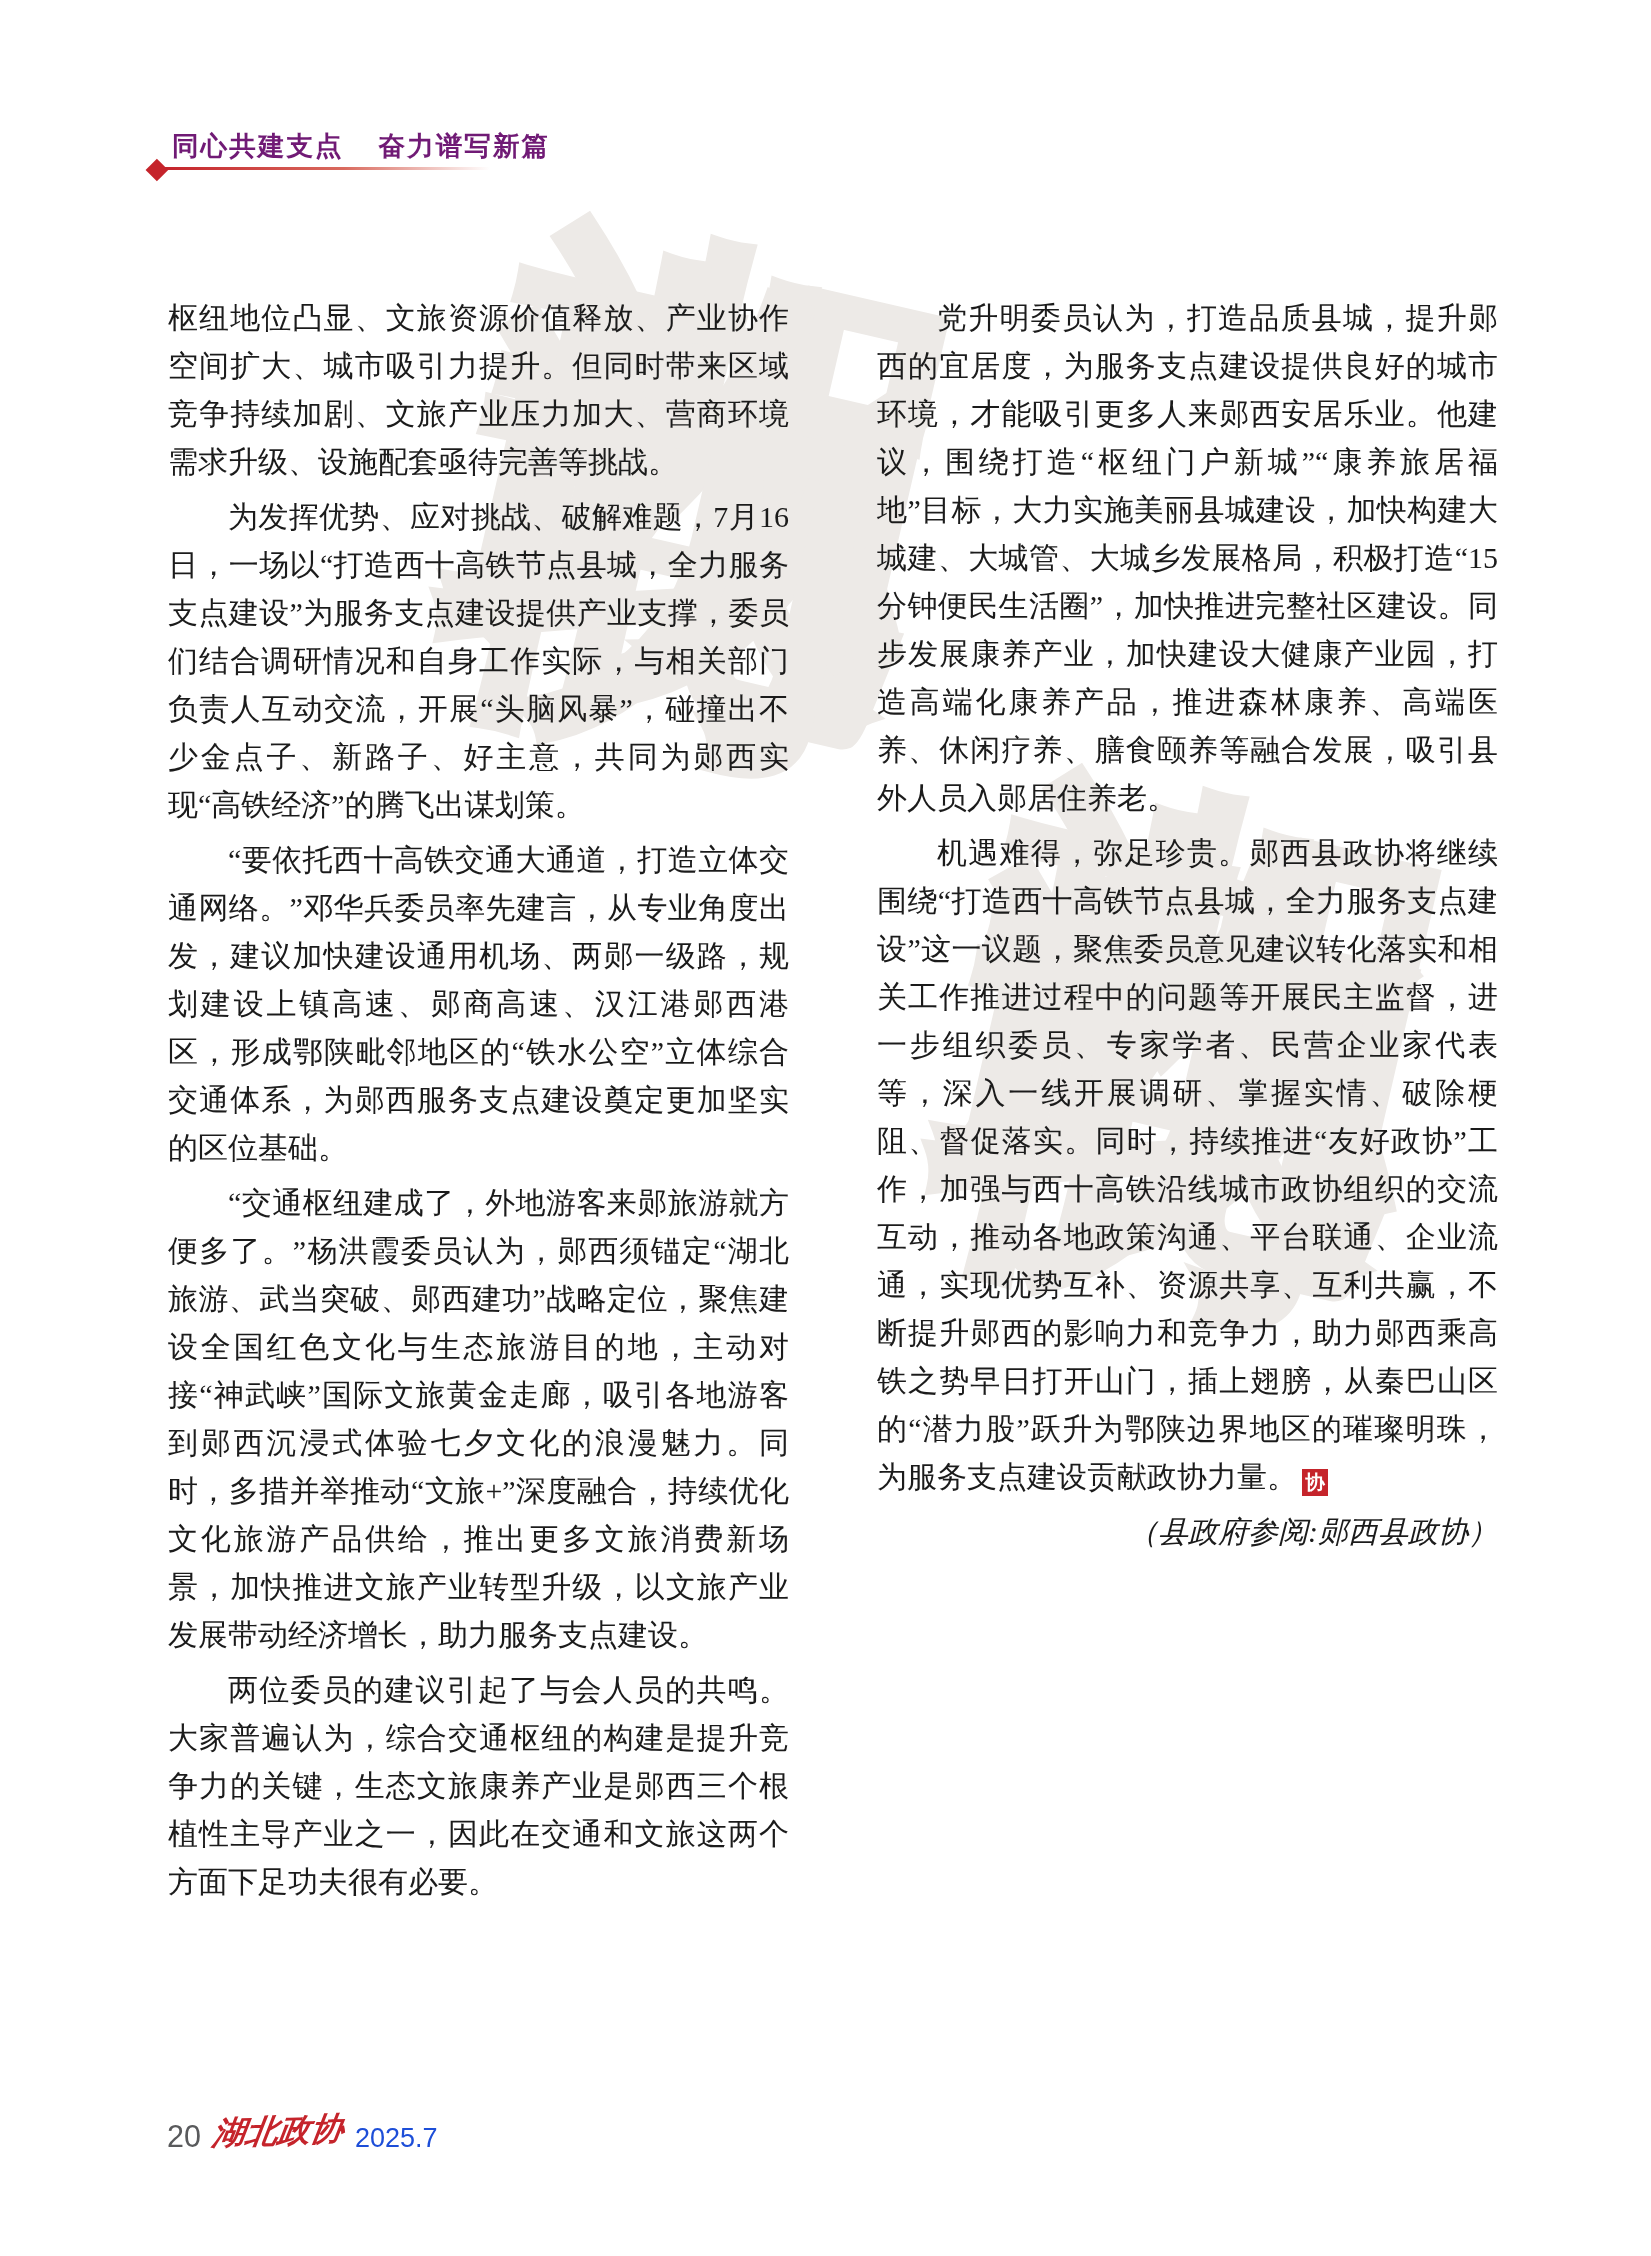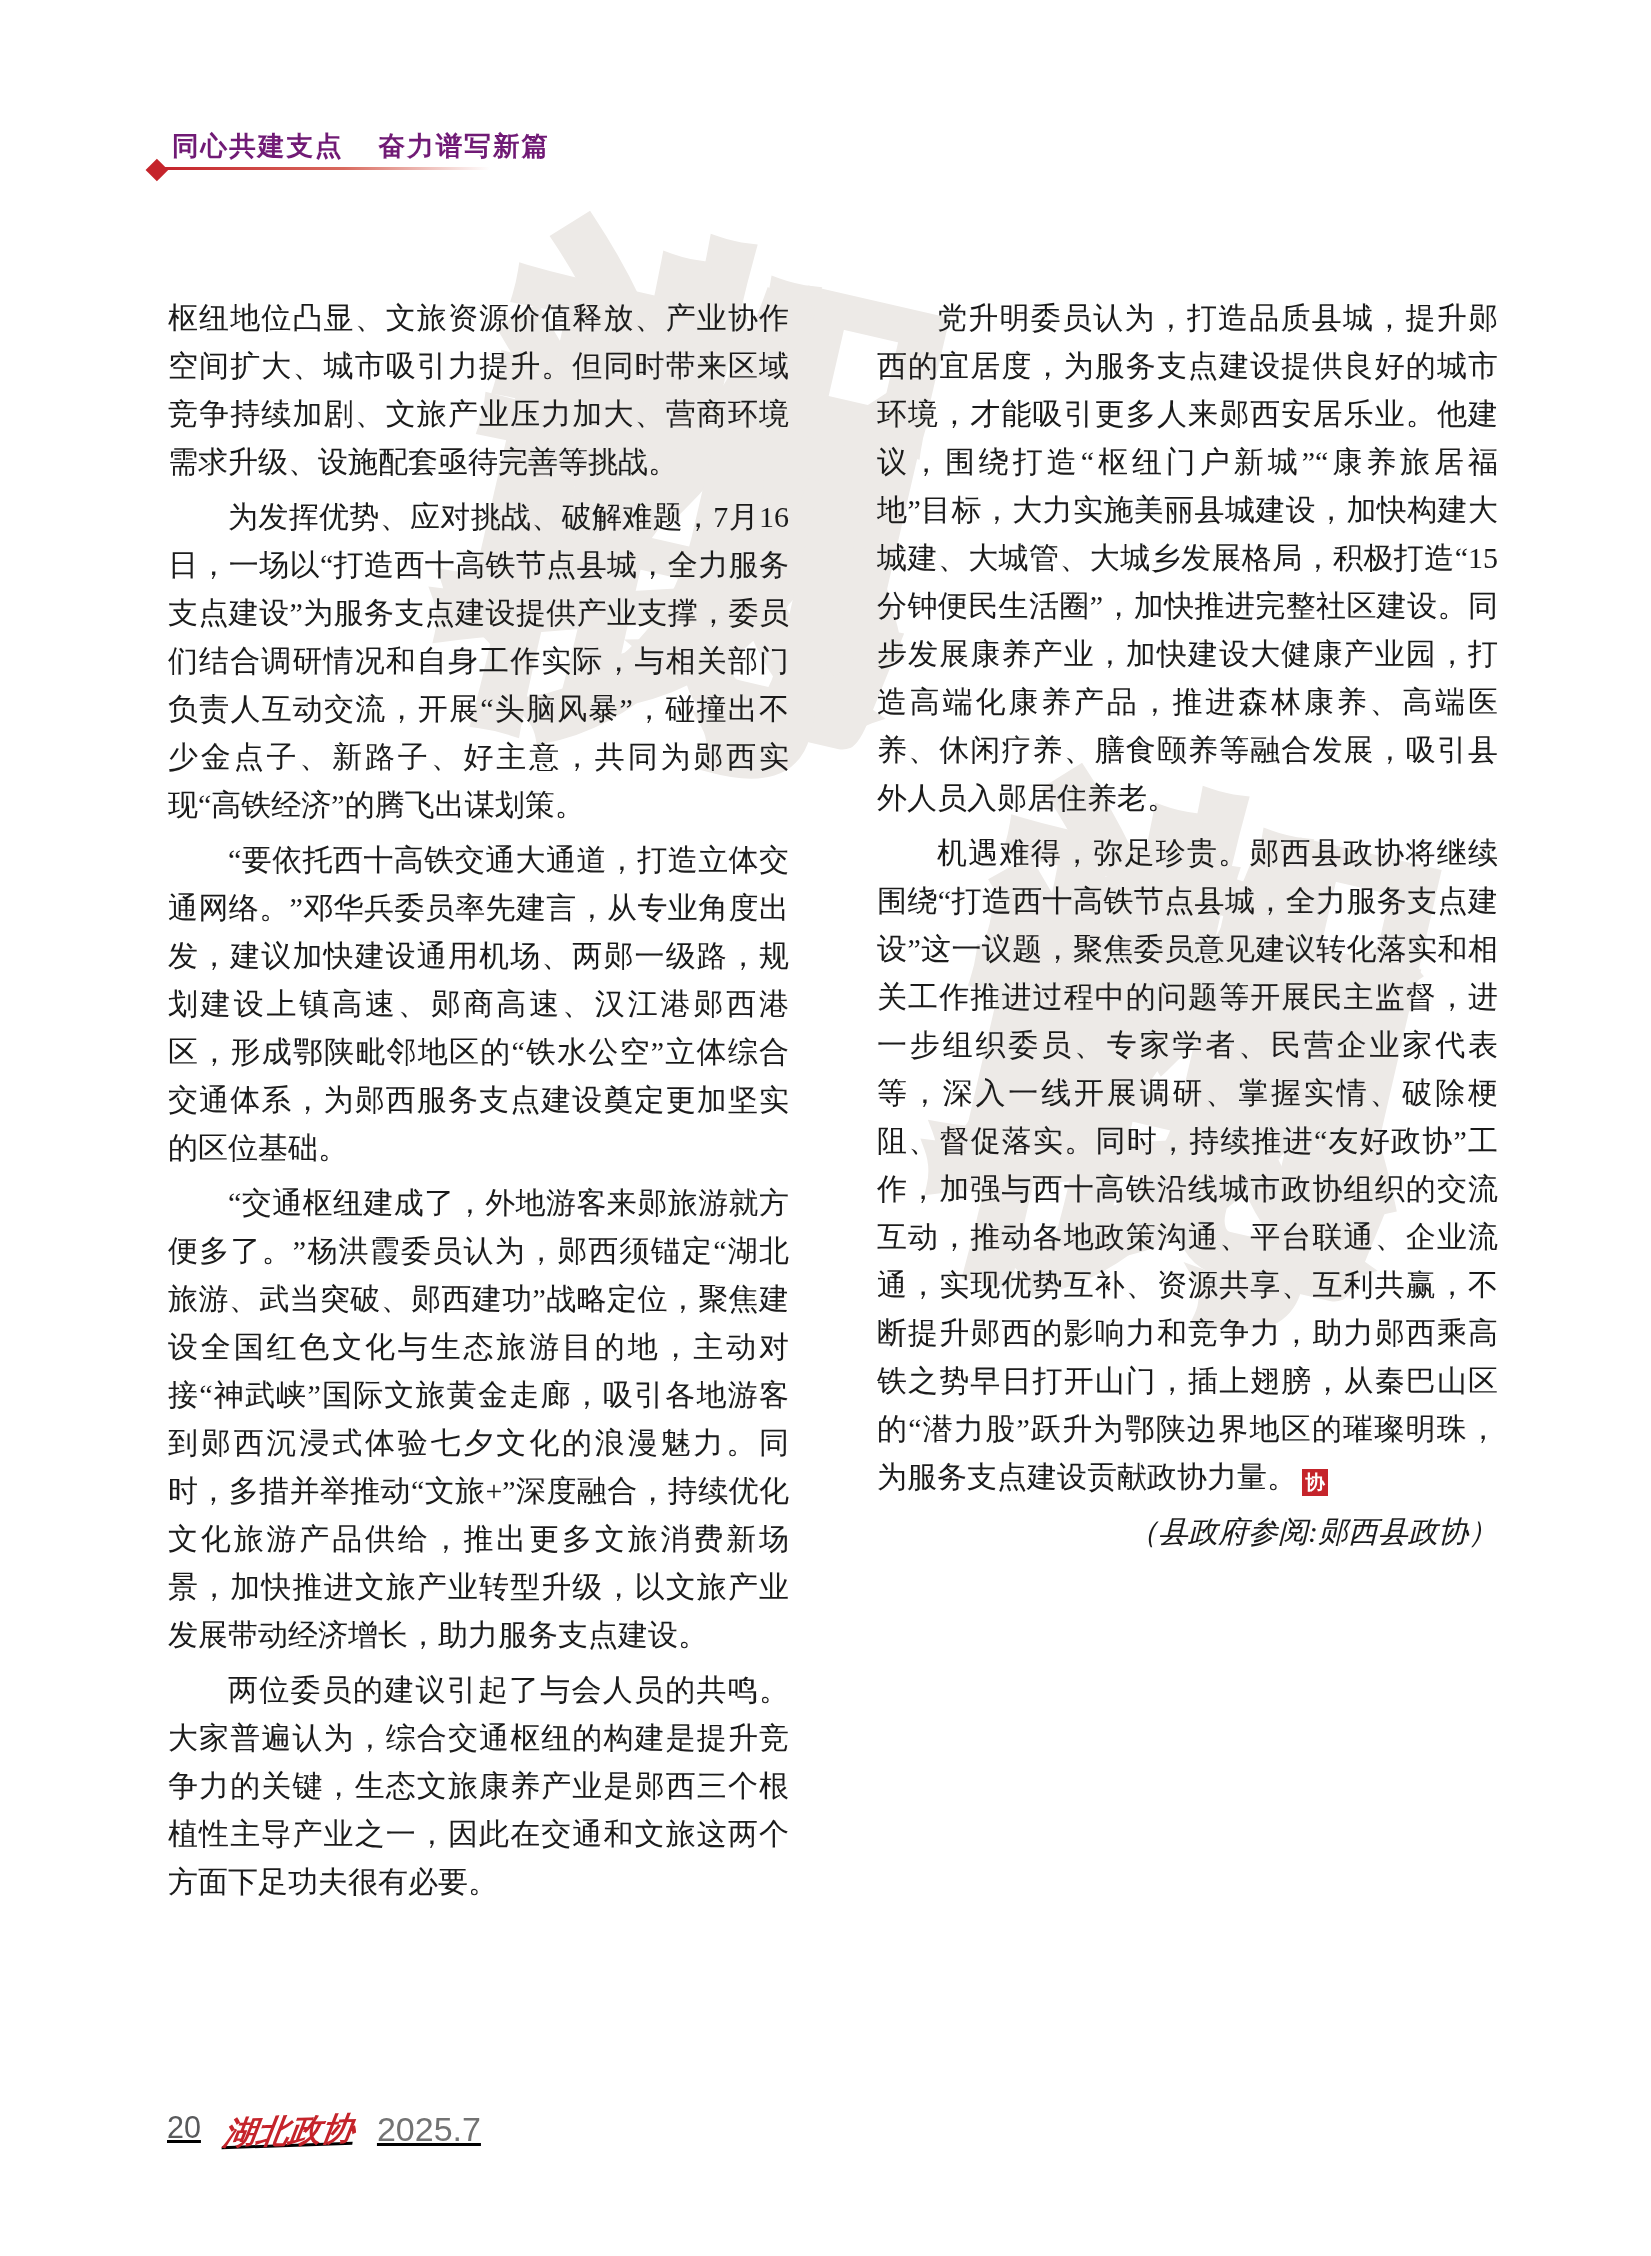--- a/index.html
+++ b/index.html
@@ -68,38 +68,37 @@
   }
   .author{
     margin-top:3.9px !important;
     text-align:right;
     font-style:italic;
     text-indent:0 !important;
   }
   
   .footer{
     position:absolute;left:167px;top:2110px;z-index:2;
-    display:flex;align-items:flex-start;gap:23px;
+    display:flex;align-items:flex-end;gap:12px;
     white-space:nowrap;
-    text-decoration:underline;
   }
   .page-number{
     font-family:"Liberation Sans","DejaVu Sans",sans-serif;
     font-size:30.5px;color:#595a5c;
   }
   .magazine-logo{
     font-family:"Liberation Serif","DejaVu Serif",serif;
     font-style:italic;font-weight:bold;
     font-size:32.5px;color:#c5242b;
     transform:skewX(-10deg) rotate(-2deg);
     display:inline-block;
   }
   .issue-date{
     font-family:"Liberation Sans","DejaVu Sans",sans-serif;
-    font-size:34px;color:#737373;
+    font-size:27px;color:#1d4ed8;
   }
 </style>
 </head>
 <body>
 
 <div class="page">
 
   <div class="wm wm1">湖北政协</div>
   <div class="wm wm2">湖北政协</div>
 

